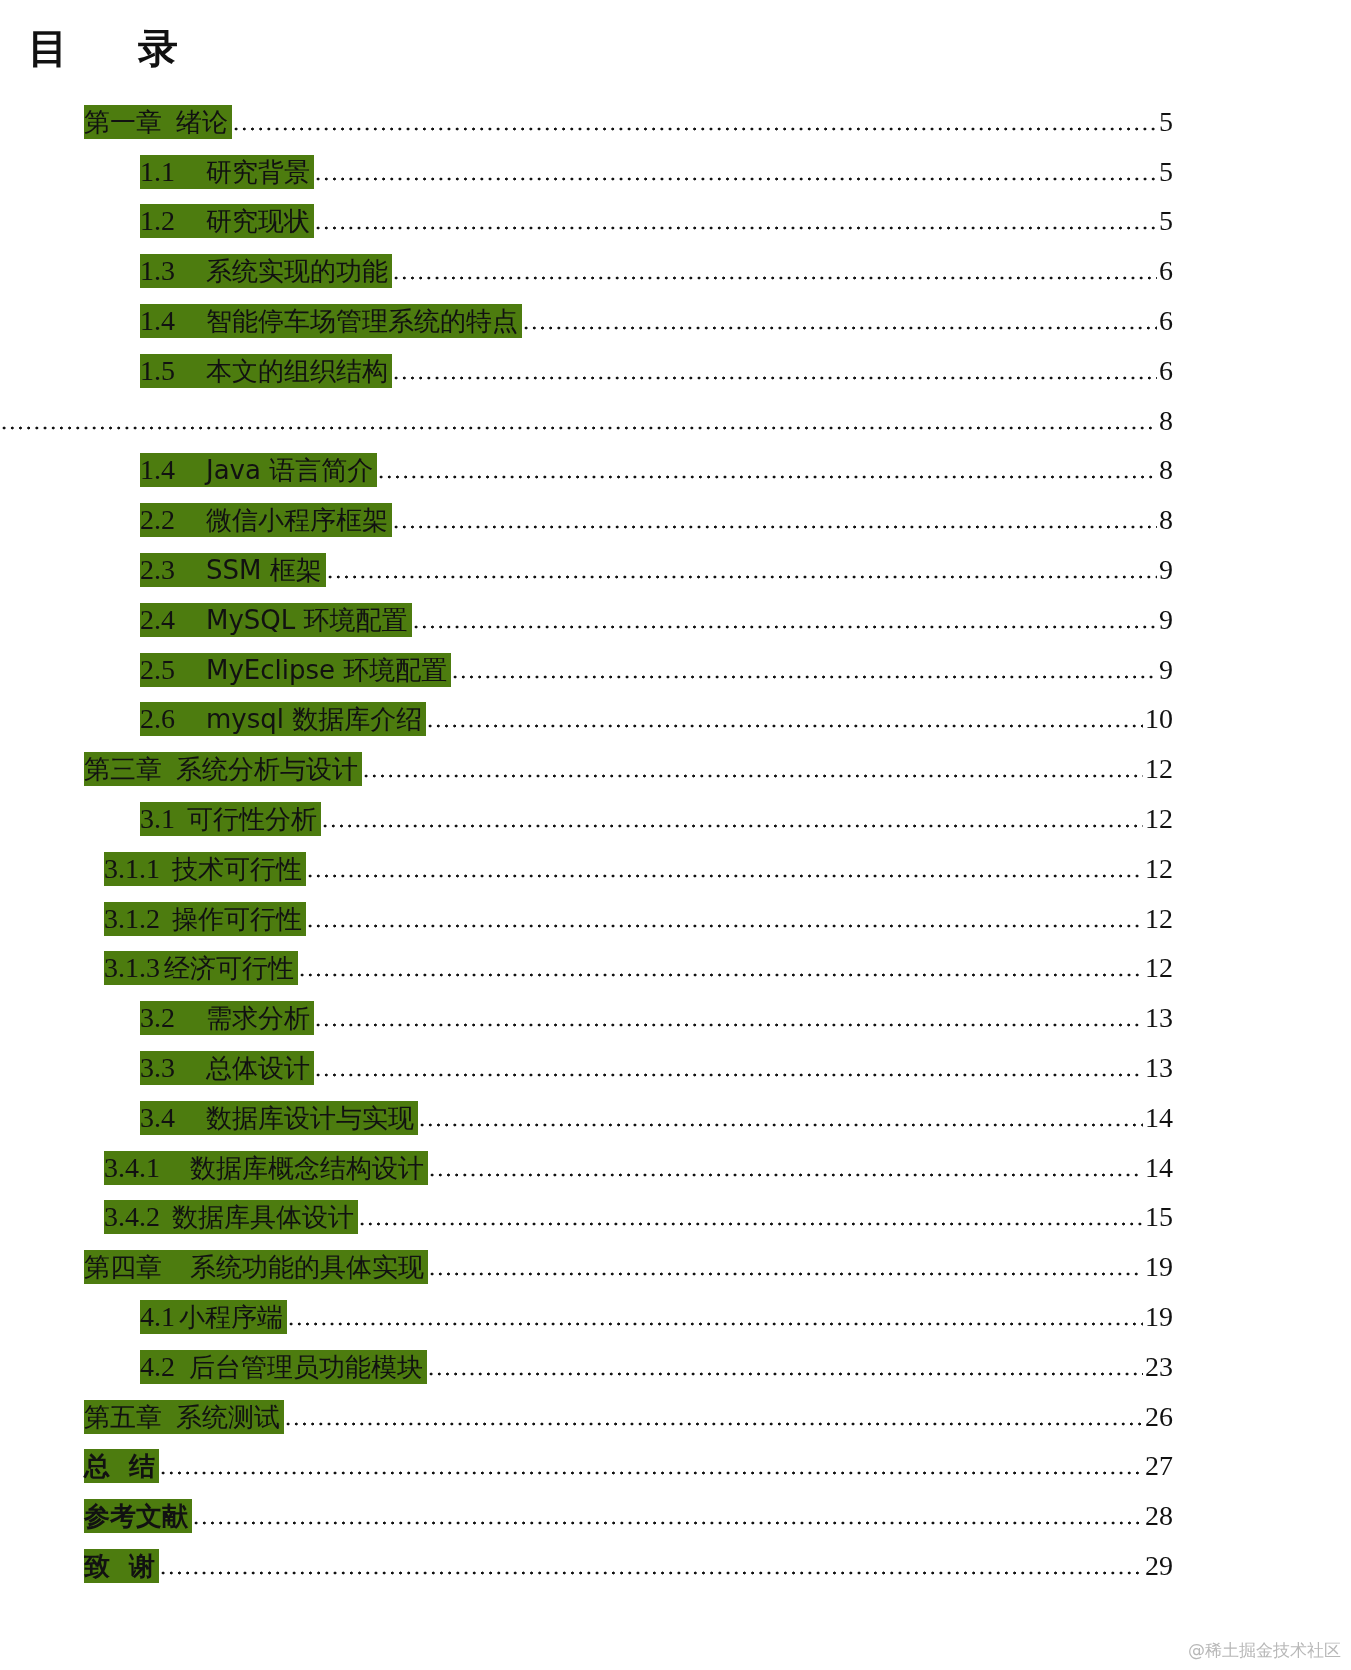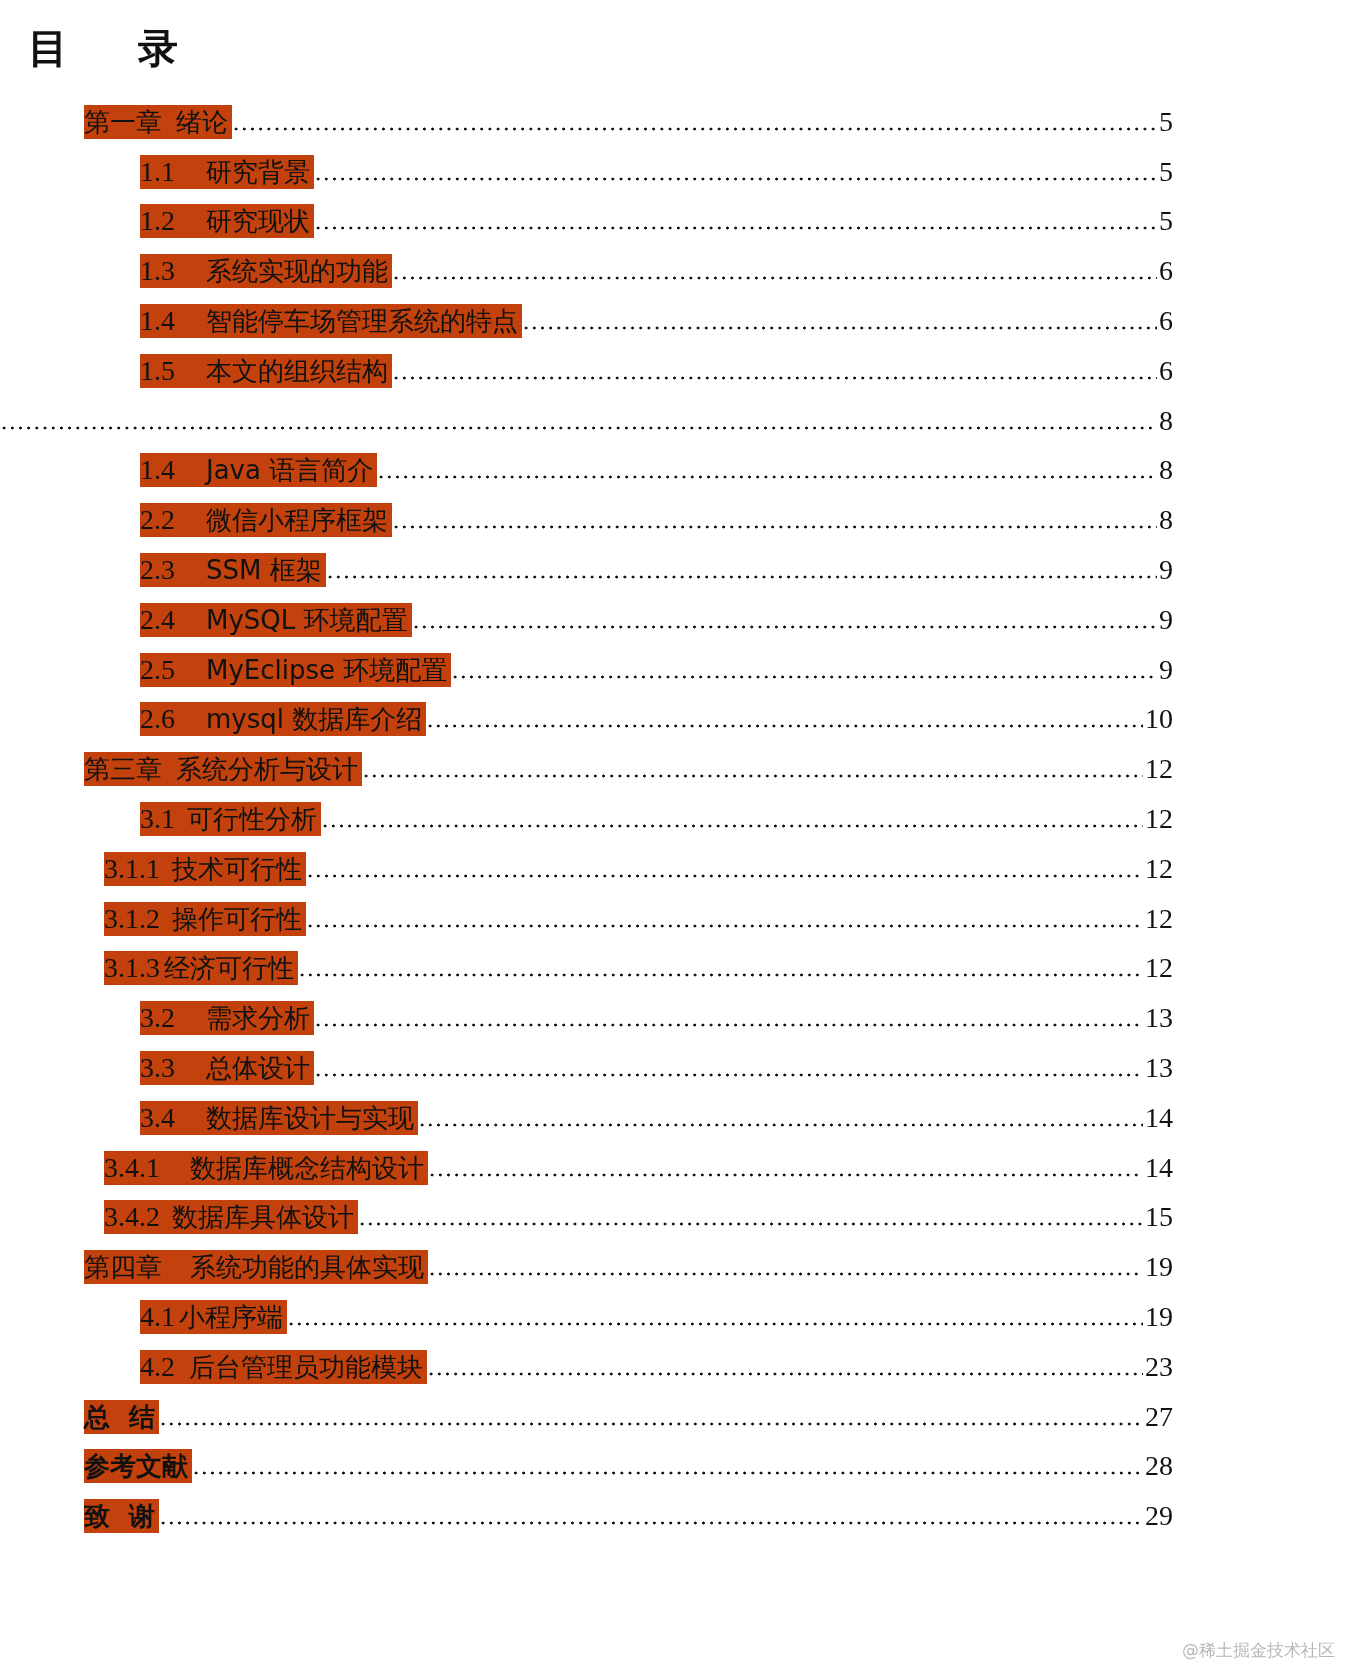--- a/index.html
+++ b/index.html
@@ -41,21 +41,21 @@
       align-items: flex-end;
       box-sizing: border-box;
       padding-bottom: 9px;
     }
     .toc-label {
       display: flex;
       align-items: flex-start;
       white-space: nowrap;
       font-size: 28px;
       line-height: 34px;
-      background: #c2410c;
+      background: #4d7c0f;
       padding-right: 4px;
       position: relative;
       z-index: 2;
     }
     .toc-num {
       display: inline-block;
       font-family: "Liberation Serif", serif;
     }
     .toc-text {
       display: inline-block;
@@ -99,21 +99,21 @@
     .lvl-1 .toc-num { width: 66px; }
     .lvl-2 .toc-num { margin-right: 12px; }
     .row-end { margin-right: 178px; }
     .bold-entry .toc-text {
       font-weight: bold;
       font-family: "DejaVu Sans", sans-serif;
       letter-spacing: 0px;
     }
     .watermark {
       position: absolute;
-      right: 16px;
+      right: 10px;
       bottom: 8px;
       font-size: 17px;
       color: #b8b8b8;
       font-family: "DejaVu Sans", sans-serif;
     }
   </style>
 </head>
 <body>
 
 <div class="page-title">目 录</div>
@@ -369,20 +369,30 @@
   <div class="toc-row lvl-1">
     <div class="toc-label">
         <span class="toc-num" style="width:auto;margin-right:14px;">4.2</span>
         <span class="toc-text">后台管理员功能模块</span>
       </div>
     <div class="toc-leader-wrap">
         <div class="toc-leader"></div>
       </div>
     <div class="toc-page row-end">23</div>
   </div>
+  <div class="toc-row lvl-0">
+    <div class="toc-label">
+        <span class="toc-num">第五章</span>
+        <span class="toc-text">系统测试</span>
+      </div>
+    <div class="toc-leader-wrap">
+        <div class="toc-leader"></div>
+      </div>
+    <div class="toc-page row-end">26</div>
+  </div>
   <div class="toc-row lvl-0 bold-entry">
     <div class="toc-label">
         <span class="toc-text" style="word-spacing:10px;">总 结</span>
       </div>
     <div class="toc-leader-wrap">
         <div class="toc-leader"></div>
       </div>
     <div class="toc-page row-end">27</div>
   </div>
   <div class="toc-row lvl-0 bold-entry">

